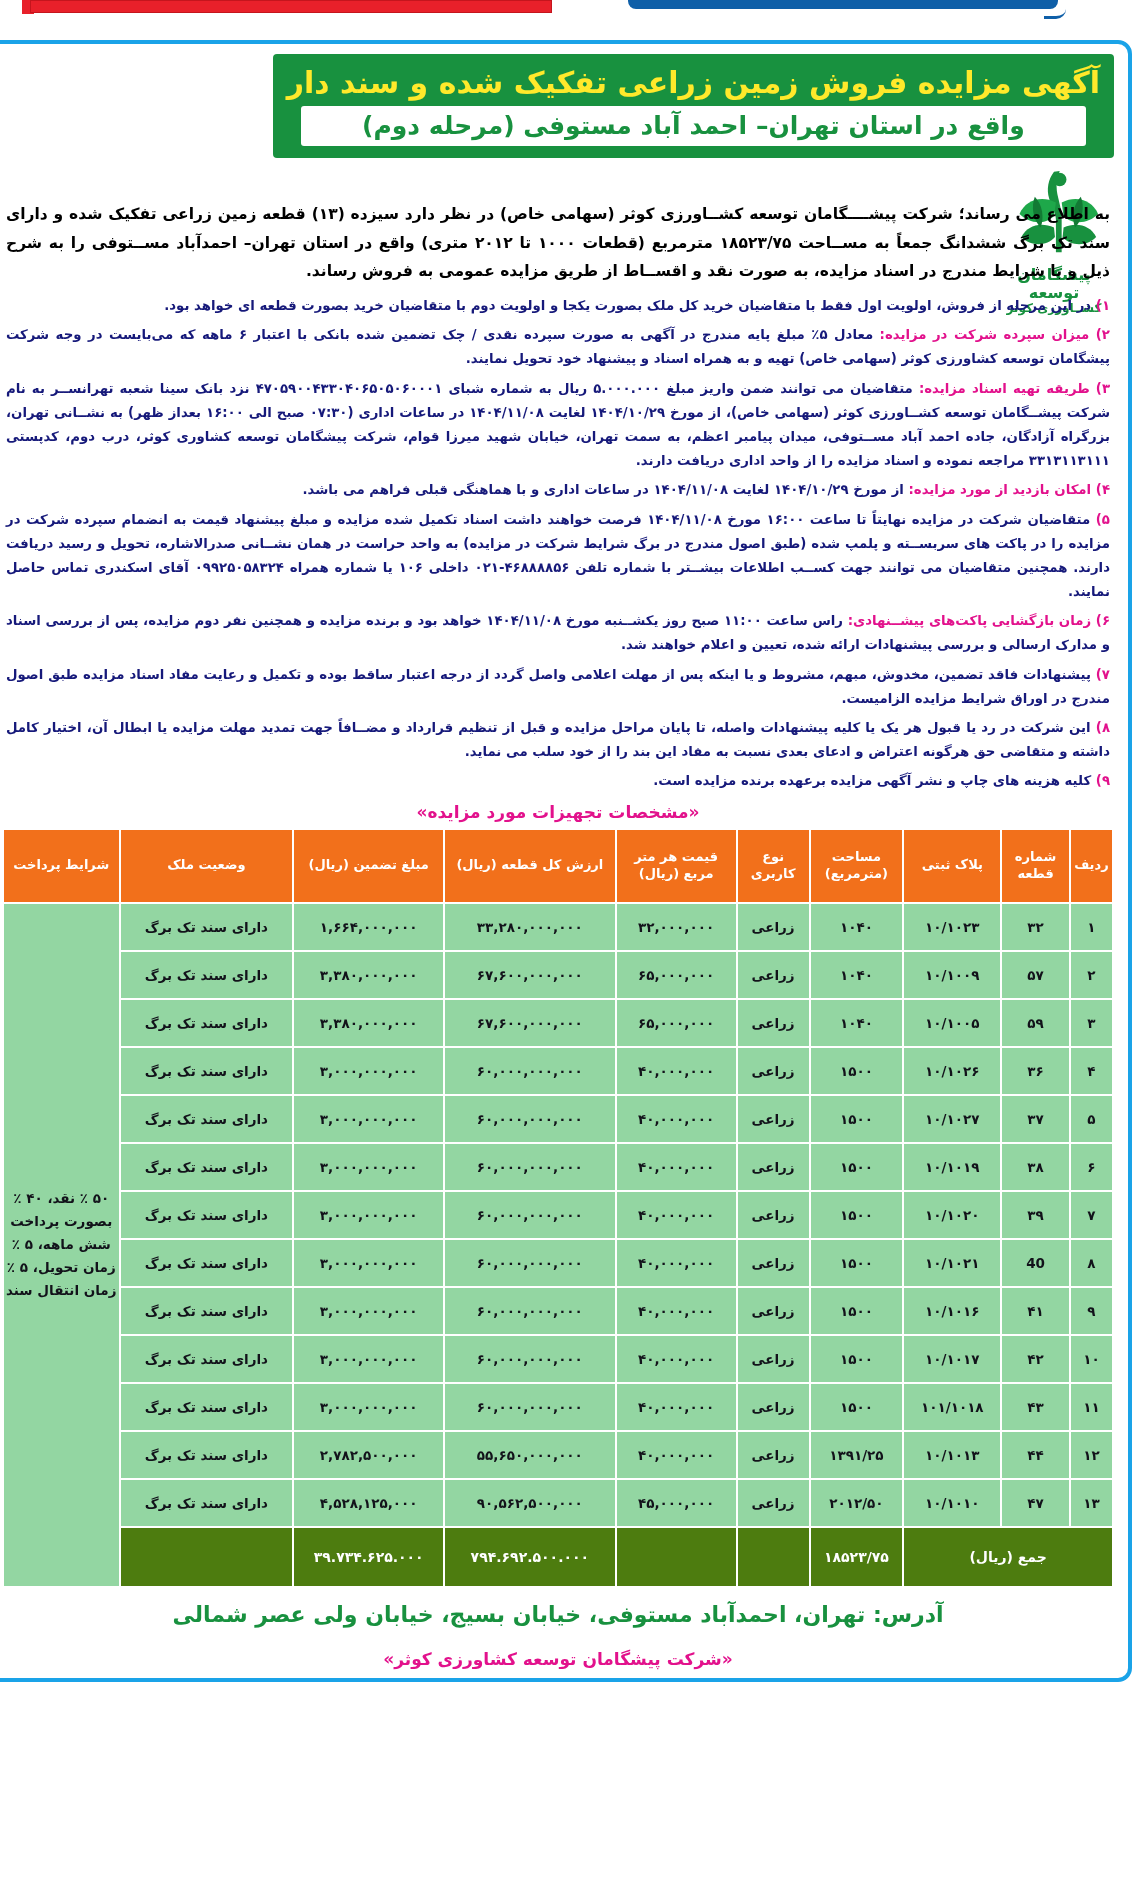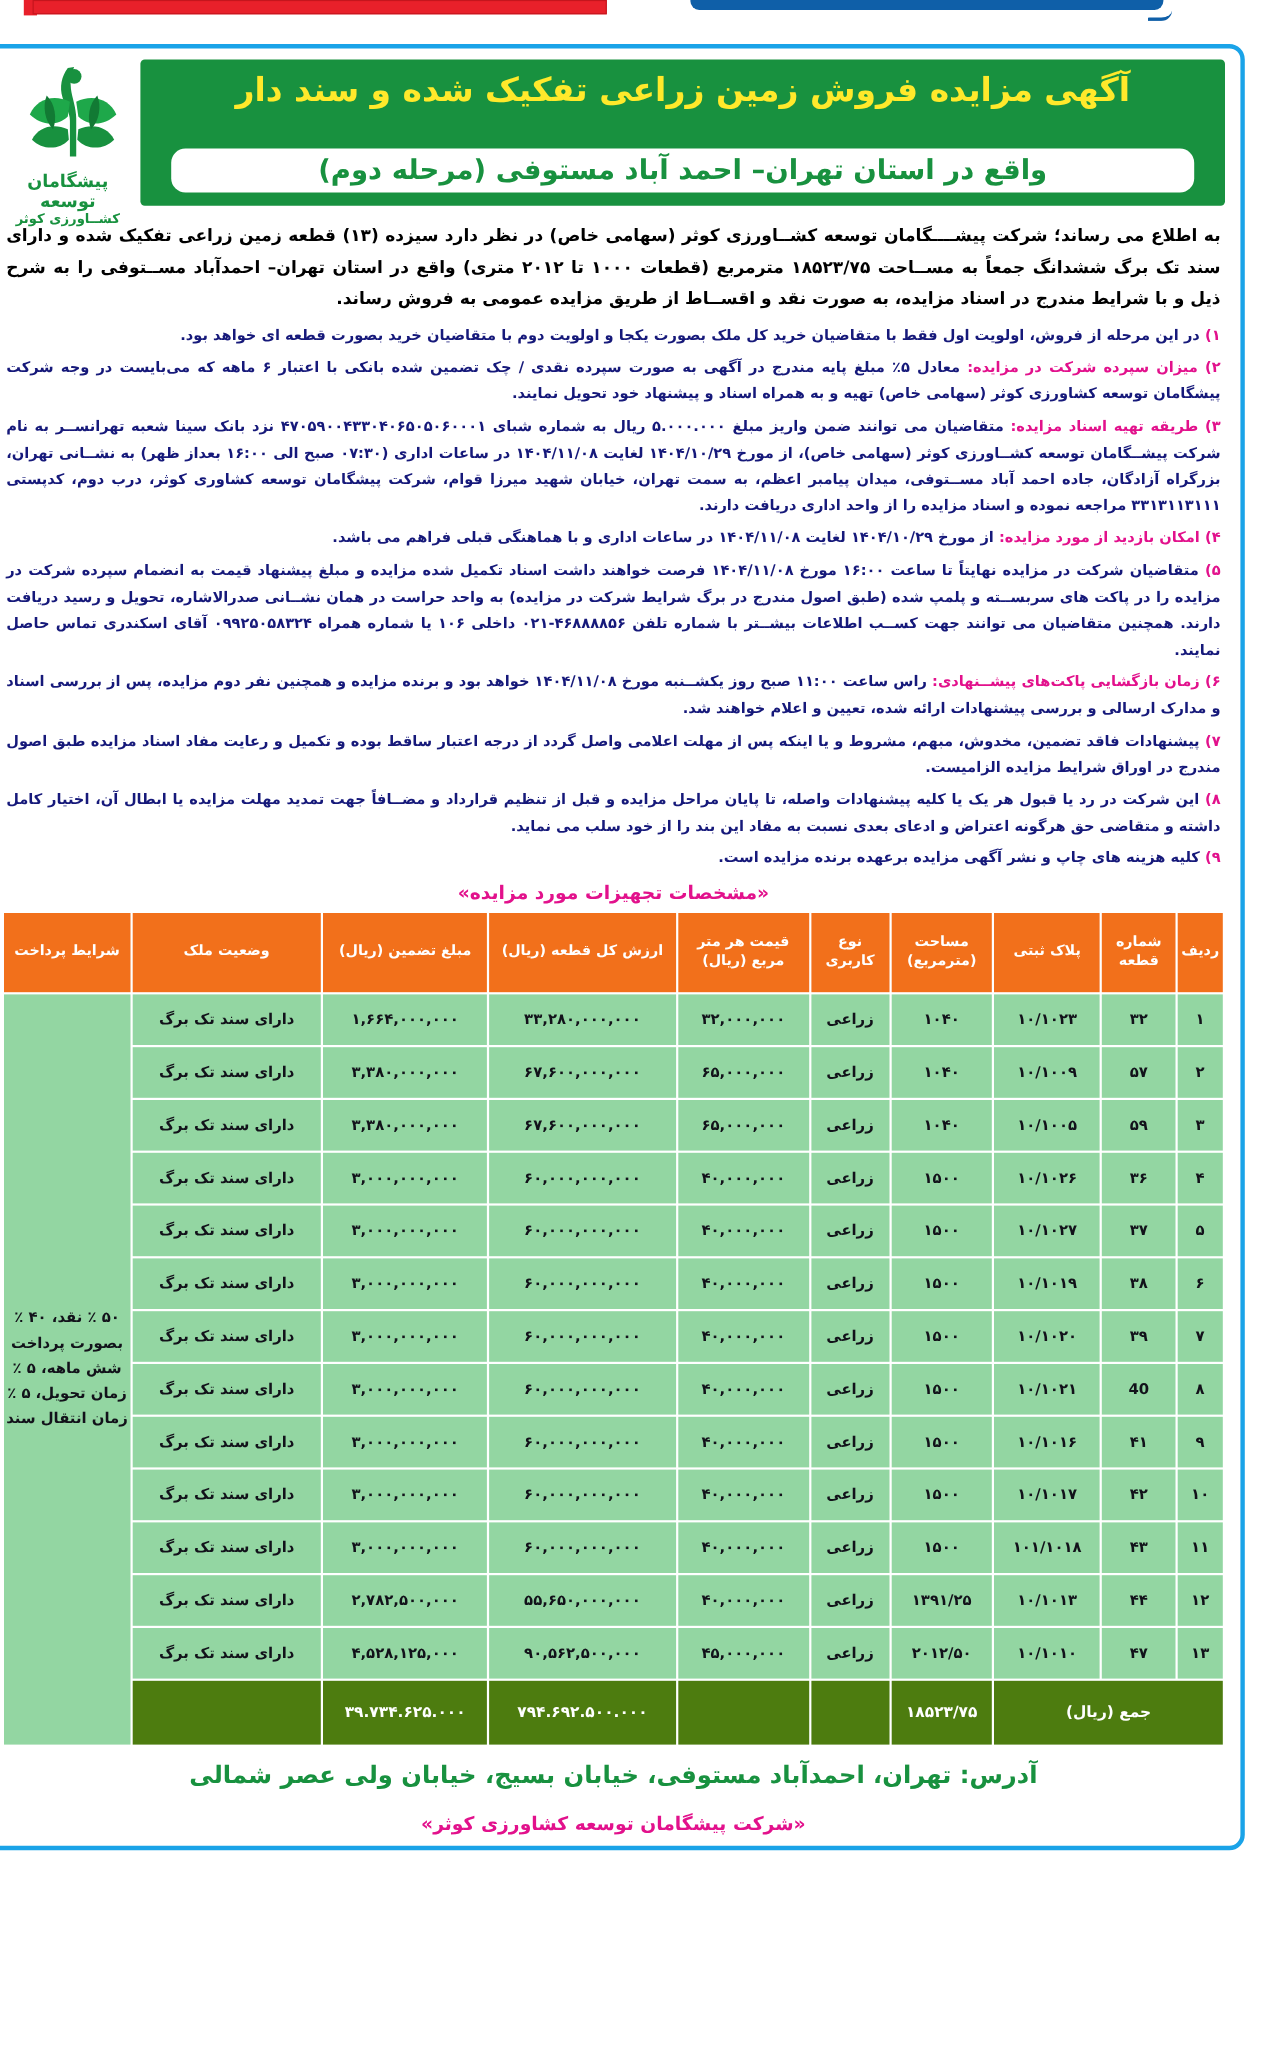--- a/index.html
+++ b/index.html
@@ -60,20 +60,21 @@
     border:4px solid #1aa3e8;
     border-radius:14px;
     background:#fff;
     box-sizing:border-box;
     padding:10px 14px 0 14px;
   }
 
   
   .header{
     display:flex;
+    flex-direction:column;
     align-items:flex-start;
     gap:6px;
     height:140px;
   }
   .title-block{
     flex:1 1 auto;
     background:#18913f;
     border-radius:4px;
     padding:8px 10px 10px 10px;
     box-sizing:border-box;
@@ -87,21 +88,21 @@
     font-size:30px;
     font-weight:bold;
     text-align:center;
     letter-spacing:-0.5px;
     line-height:1.25;
     padding:2px 4px 0 4px;
     white-space:nowrap;
   }
   .title-sub-wrap{
     background:#ffffff;
-    border-radius:13px;
+    border-radius:3px;
     margin:4px 18px 2px 18px;
     padding:5px 8px;
   }
   .title-sub{
     color:#18913f;
     font-size:25px;
     font-weight:bold;
     text-align:center;
     line-height:1.2;
     white-space:nowrap;

